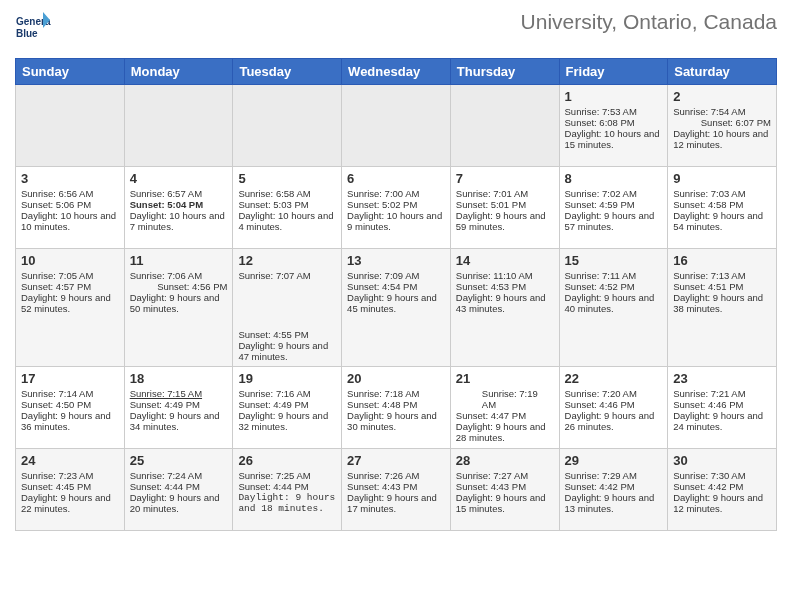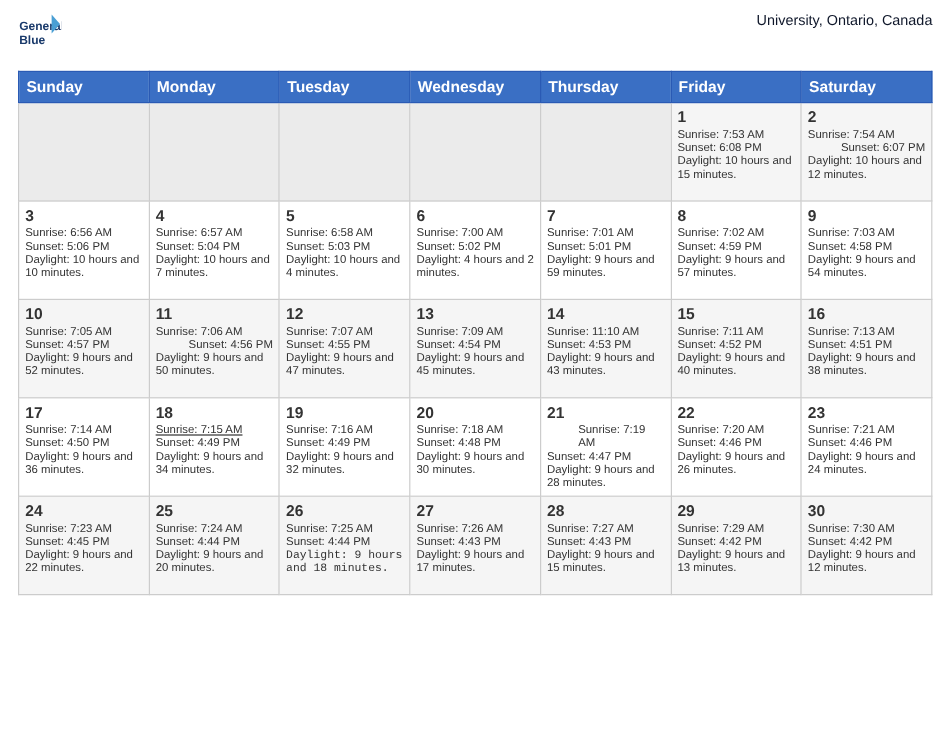--- a/index.html
+++ b/index.html
@@ -26,22 +26,22 @@
     }
     .title-area {
       text-align: right;
     }
     .month-title {
       font-size: 32px;
       font-weight: normal;
       color: #333;
     }
     .subtitle {
-      font-size: 12px;
-      color: #0f172a;
+      font-size: 21px;
+      color: #737373;
     }
     table {
       width: 100%;
       border-collapse: collapse;
       table-layout: fixed;
     }
     th {
       background-color: #3a6fc4;
       color: white;
       text-align: left;
@@ -137,34 +137,34 @@
         <tr>
           <td>
             <span class="day-number">3</span>
             <span style="display: block;">Sunrise: 6:56 AM</span>
             <span style="display: block;">Sunset: 5:06 PM</span>
             <span style="display: block;">Daylight: 10 hours and 10 minutes.</span>
           </td>
           <td>
             <span class="day-number">4</span>
             <span style="display: block;">Sunrise: 6:57 AM</span>
-            <span style="display: block;">Sunset: 5:04 PM</span>
+            <span style="display: block; font-weight: bold;">Sunset: 5:04 PM</span>
             <span style="display: block;">Daylight: 10 hours and 7 minutes.</span>
           </td>
           <td>
             <span class="day-number">5</span>
             <span style="display: block;">Sunrise: 6:58 AM</span>
             <span style="display: block;">Sunset: 5:03 PM</span>
             <span style="display: block;">Daylight: 10 hours and 4 minutes.</span>
           </td>
           <td>
             <span class="day-number">6</span>
             <span style="display: block;">Sunrise: 7:00 AM</span>
             <span style="display: block;">Sunset: 5:02 PM</span>
-            <span style="display: block;">Daylight: 4 hours and 2 minutes.</span>
+            <span style="display: block;">Daylight: 10 hours and 9 minutes.</span>
           </td>
           <td>
             <span class="day-number">7</span>
             <span style="display: block;">Sunrise: 7:01 AM</span>
             <span style="display: block;">Sunset: 5:01 PM</span>
             <span style="display: block;">Daylight: 9 hours and 59 minutes.</span>
           </td>
           <td>
             <span class="day-number">8</span>
             <span style="display: block;">Sunrise: 7:02 AM</span>
@@ -187,21 +187,21 @@
           </td>
           <td>
             <span class="day-number">11</span>
             <span style="display: block;">Sunrise: 7:06 AM</span>
             <span style="display: block; text-align: right;">Sunset: 4:56 PM</span>
             <span style="display: block;">Daylight: 9 hours and 50 minutes.</span>
           </td>
           <td>
             <span class="day-number">12</span>
             <span style="display: block;">Sunrise: 7:07 AM</span>
-            <span style="display: block;">Sunset: 4:55 PM</span>
+            <span style="display: block; margin-top: 48px;">Sunset: 4:55 PM</span>
             <span style="display: block;">Daylight: 9 hours and 47 minutes.</span>
           </td>
           <td>
             <span class="day-number">13</span>
             <span style="display: block;">Sunrise: 7:09 AM</span>
             <span style="display: block;">Sunset: 4:54 PM</span>
             <span style="display: block;">Daylight: 9 hours and 45 minutes.</span>
           </td>
           <td>
             <span class="day-number">14</span>

